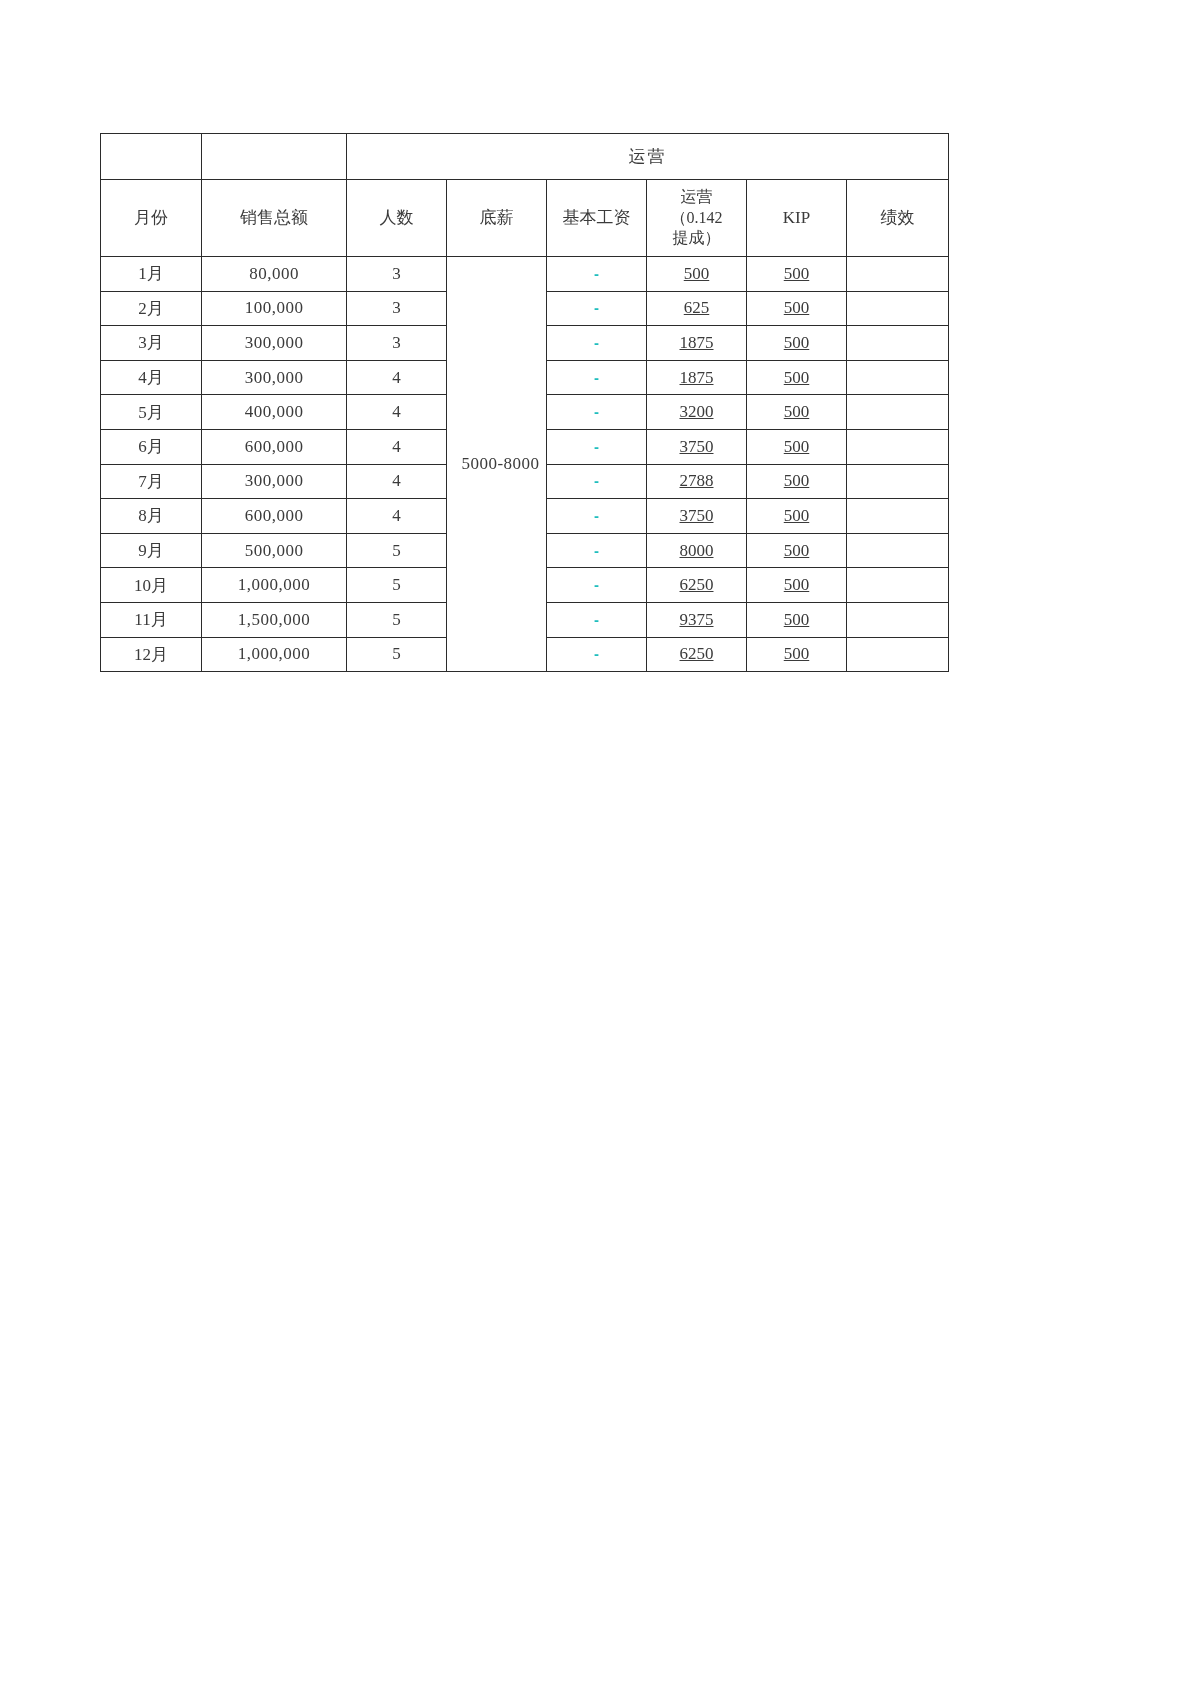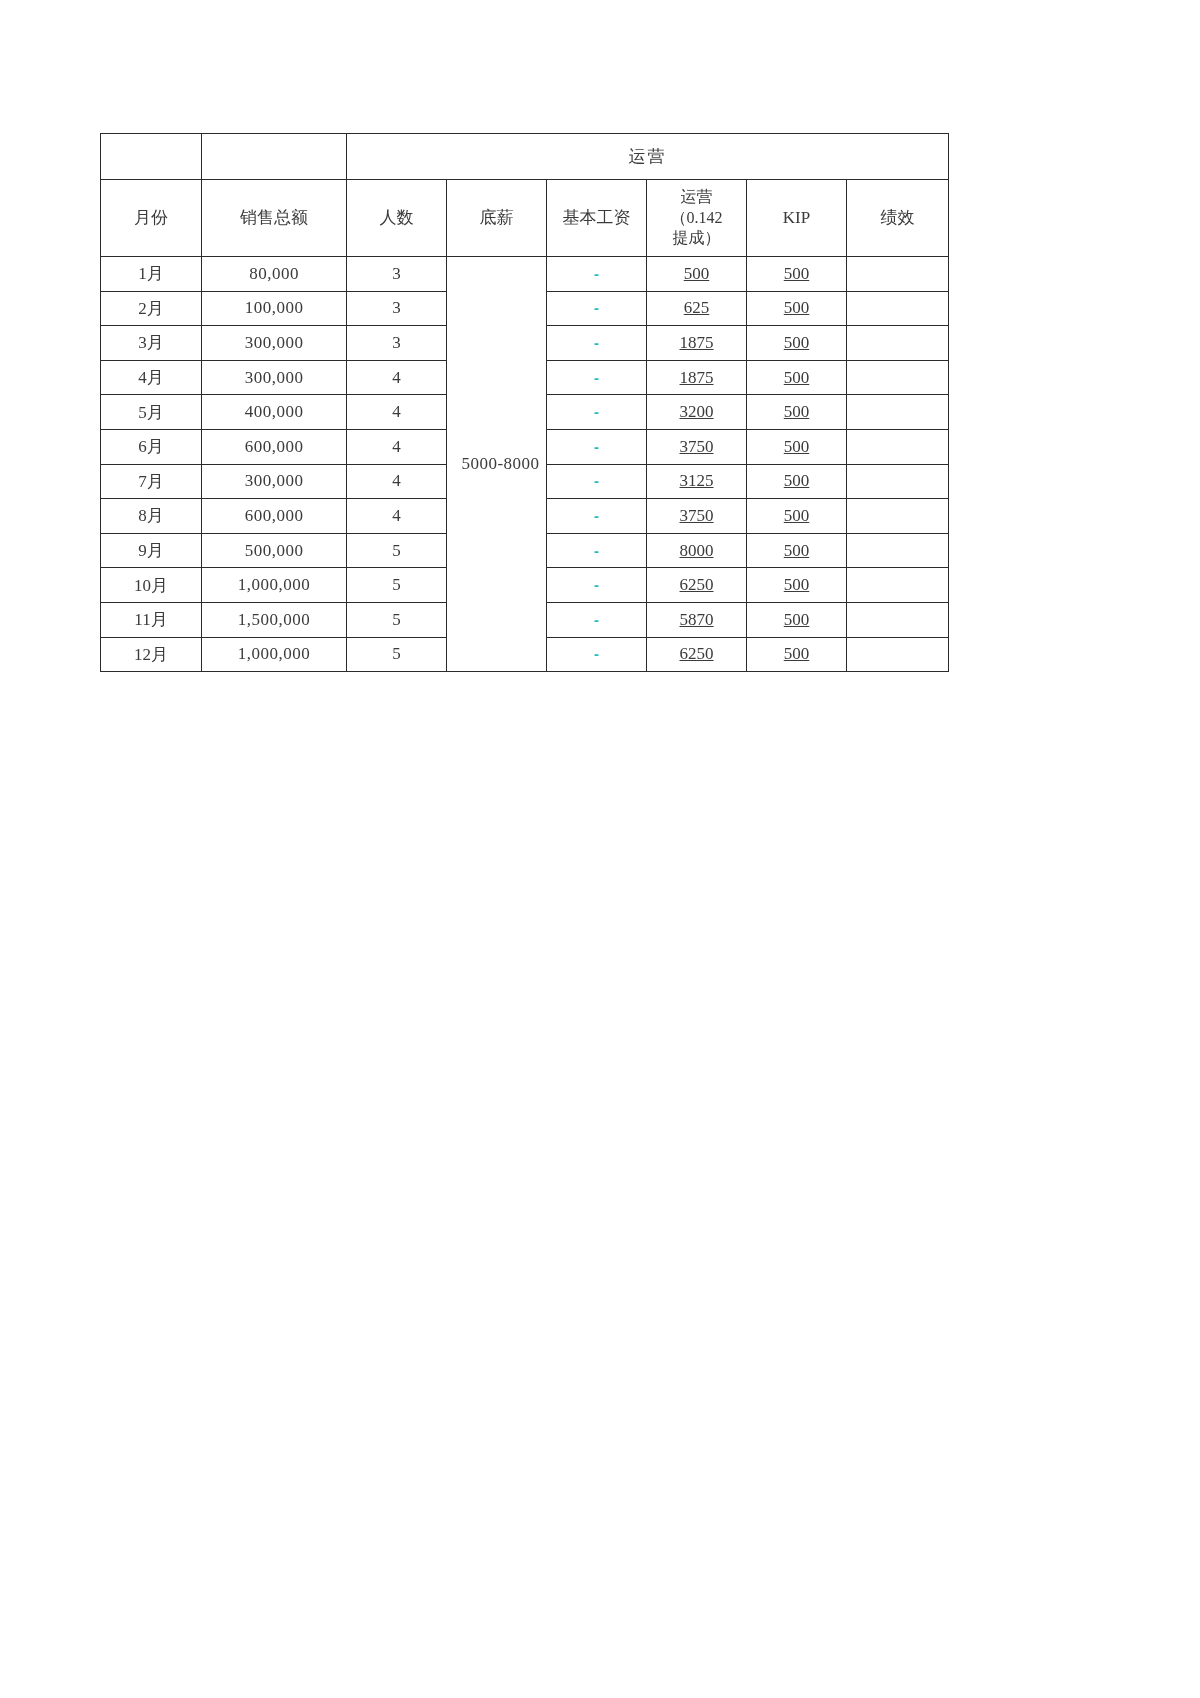--- a/index.html
+++ b/index.html
@@ -231,21 +231,21 @@
           <td class="dark-cell"><span class="dash">-</span></td>
           <td class="num-cell">3750</td>
           <td class="num-cell">500</td>
           <td class="perf-cell"></td>
         </tr>
         <tr class="row-data">
           <td class="month-cell">7月</td>
           <td class="sales-cell">300,000</td>
           <td class="people-cell">4</td>
           <td class="dark-cell"><span class="dash">-</span></td>
-          <td class="num-cell">3125</td>
+          <td class="num-cell">2788</td>
           <td class="num-cell">500</td>
           <td class="perf-cell"></td>
         </tr>
         <tr class="row-data">
           <td class="month-cell">8月</td>
           <td class="sales-cell">600,000</td>
           <td class="people-cell">4</td>
           <td class="dark-cell"><span class="dash">-</span></td>
           <td class="num-cell">3750</td>
           <td class="num-cell">500</td>
@@ -267,21 +267,21 @@
           <td class="dark-cell"><span class="dash">-</span></td>
           <td class="num-cell">6250</td>
           <td class="num-cell">500</td>
           <td class="perf-cell"></td>
         </tr>
         <tr class="row-data">
           <td class="month-cell">11月</td>
           <td class="sales-cell">1,500,000</td>
           <td class="people-cell">5</td>
           <td class="dark-cell"><span class="dash">-</span></td>
-          <td class="num-cell">5870</td>
+          <td class="num-cell">9375</td>
           <td class="num-cell">500</td>
           <td class="perf-cell"></td>
         </tr>
         <tr class="row-data">
           <td class="month-cell">12月</td>
           <td class="sales-cell">1,000,000</td>
           <td class="people-cell">5</td>
           <td class="dark-cell"><span class="dash">-</span></td>
           <td class="num-cell">6250</td>
           <td class="num-cell">500</td>

